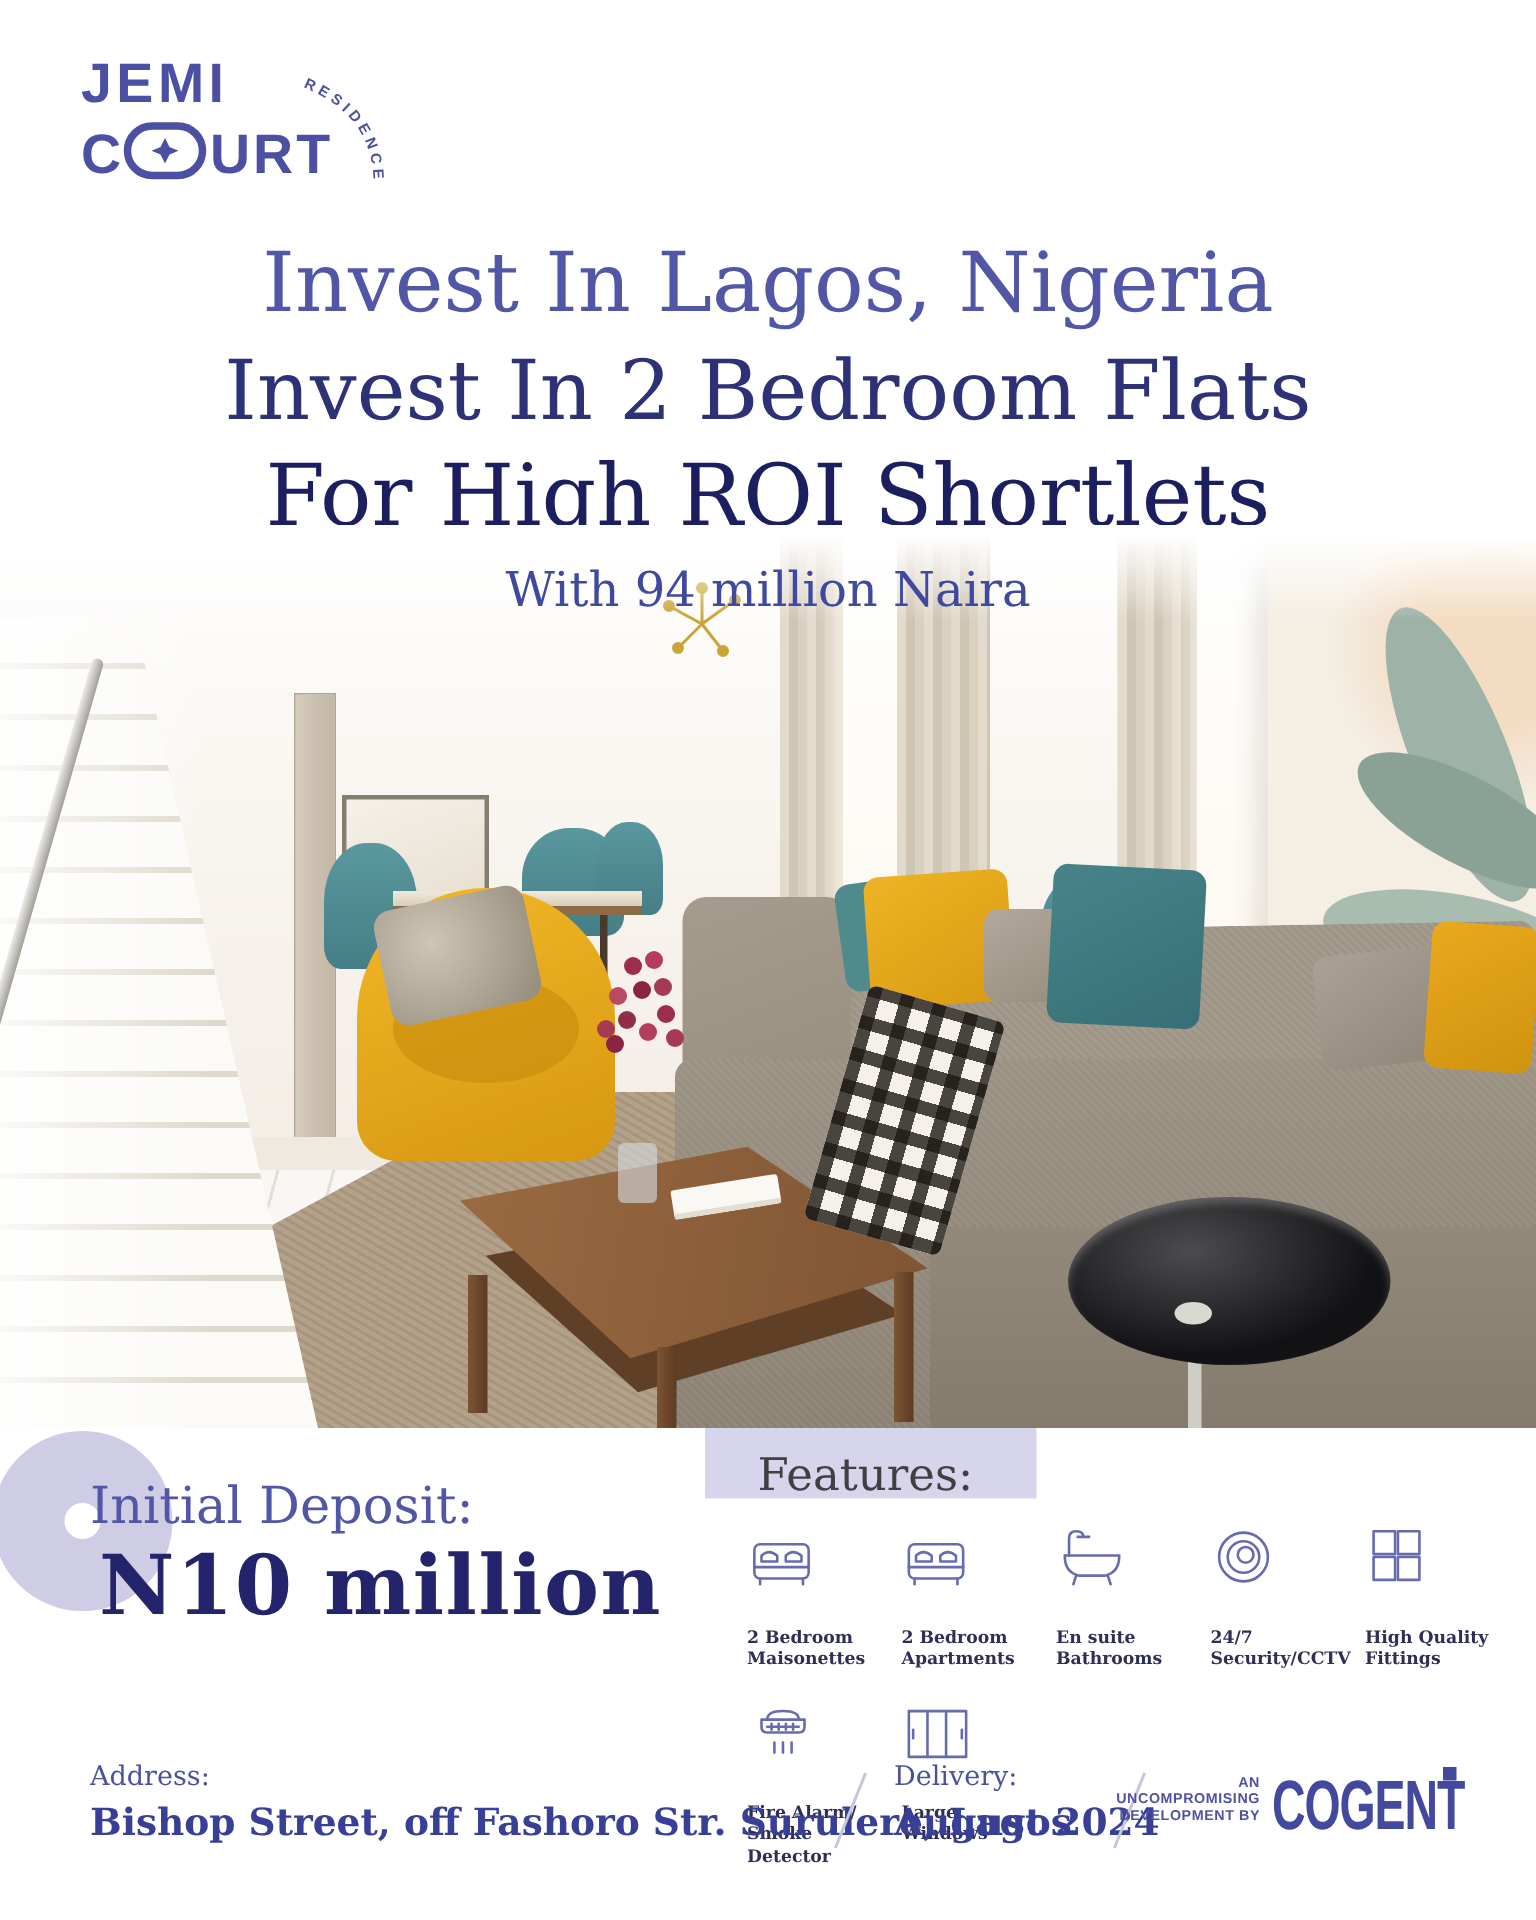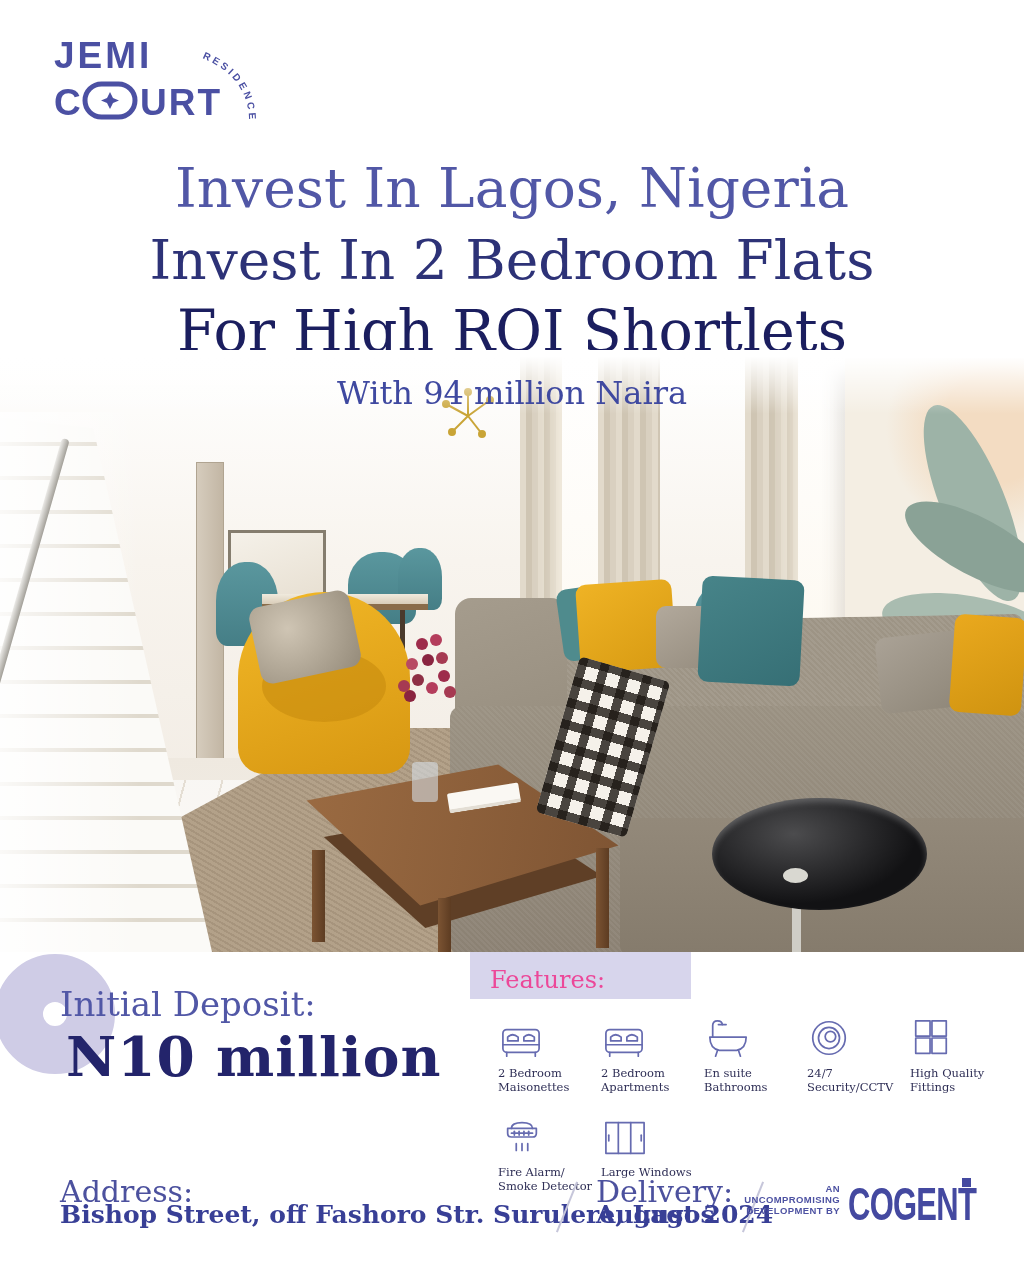--- a/index.html
+++ b/index.html
@@ -122,30 +122,30 @@
              background:linear-gradient(180deg,#ffffff 10%,rgba(255,255,255,0)); }
 
   
   .ring { position:absolute; left:-5px; top:954px; width:120px; height:120px; border-radius:50%;
           border:48px solid #cfcce6; }
   .dep-label { position:absolute; left:60px; top:984px; font-size:34px; color:#5157a6; }
   .dep-value { position:absolute; left:66px; top:1024px; font-size:55px; font-weight:bold; color:#23246b; letter-spacing:1px; }
 
   
   .f-band { position:absolute; left:470px; top:951px; width:221px; height:48px; background:#d7d5ec; }
-  .f-head { position:absolute; left:490px; top:966px; font-size:24px; color:#ec4899; }
+  .f-head { position:absolute; left:505px; top:966px; font-size:30px; color:#404040; }
   .f-grid { position:absolute; left:498px; top:1008px; width:520px; display:grid;
             grid-template-columns:repeat(5,103px); row-gap:12px; }
   .f-cell { display:flex; flex-direction:column; align-items:flex-start; }
   .f-ico { height:52px; display:flex; align-items:flex-end; }
   .f-ico svg { stroke:#666bb0; fill:none; stroke-width:1.8; stroke-linecap:round; stroke-linejoin:round; }
-  .f-lab { margin-top:6px; font-size:11.5px; font-weight:normal; color:#2f2f56; line-height:1.25; max-width:95px; }
-
-  
-  .ft-label { position:absolute; font-size:30px; color:#4c519e; }
+  .f-lab { margin-top:24px; font-size:11.5px; font-weight:bold; color:#2f2f56; line-height:1.25; max-width:95px; }
+
+  
+  .ft-label { position:absolute; font-size:18px; color:#4c519e; }
   .ft-value { position:absolute; font-size:25px; font-weight:bold; color:#383f96; }
   .ft-sep { position:absolute; width:2px; height:54px; background:#c6c6da; transform:rotate(22deg); }
   .dev-tag { position:absolute; left:742px; top:1184px; width:98px; text-align:right;
              font-family:"Liberation Sans",sans-serif; font-size:9.5px; font-weight:bold; letter-spacing:.4px;
              color:#4d52a2; line-height:1.14; text-transform:uppercase; }
   .dev-name { position:absolute; left:848px; top:1178px; font-family:"Liberation Sans",sans-serif;
               font-size:43px; font-weight:800; color:#4449a0; letter-spacing:-1px;
               transform:scale(.72,1.08); transform-origin:left top; white-space:nowrap; }
   .dev-dot { position:absolute; left:962px; top:1178px; width:9px; height:9px; background:#4449a0; }
 

